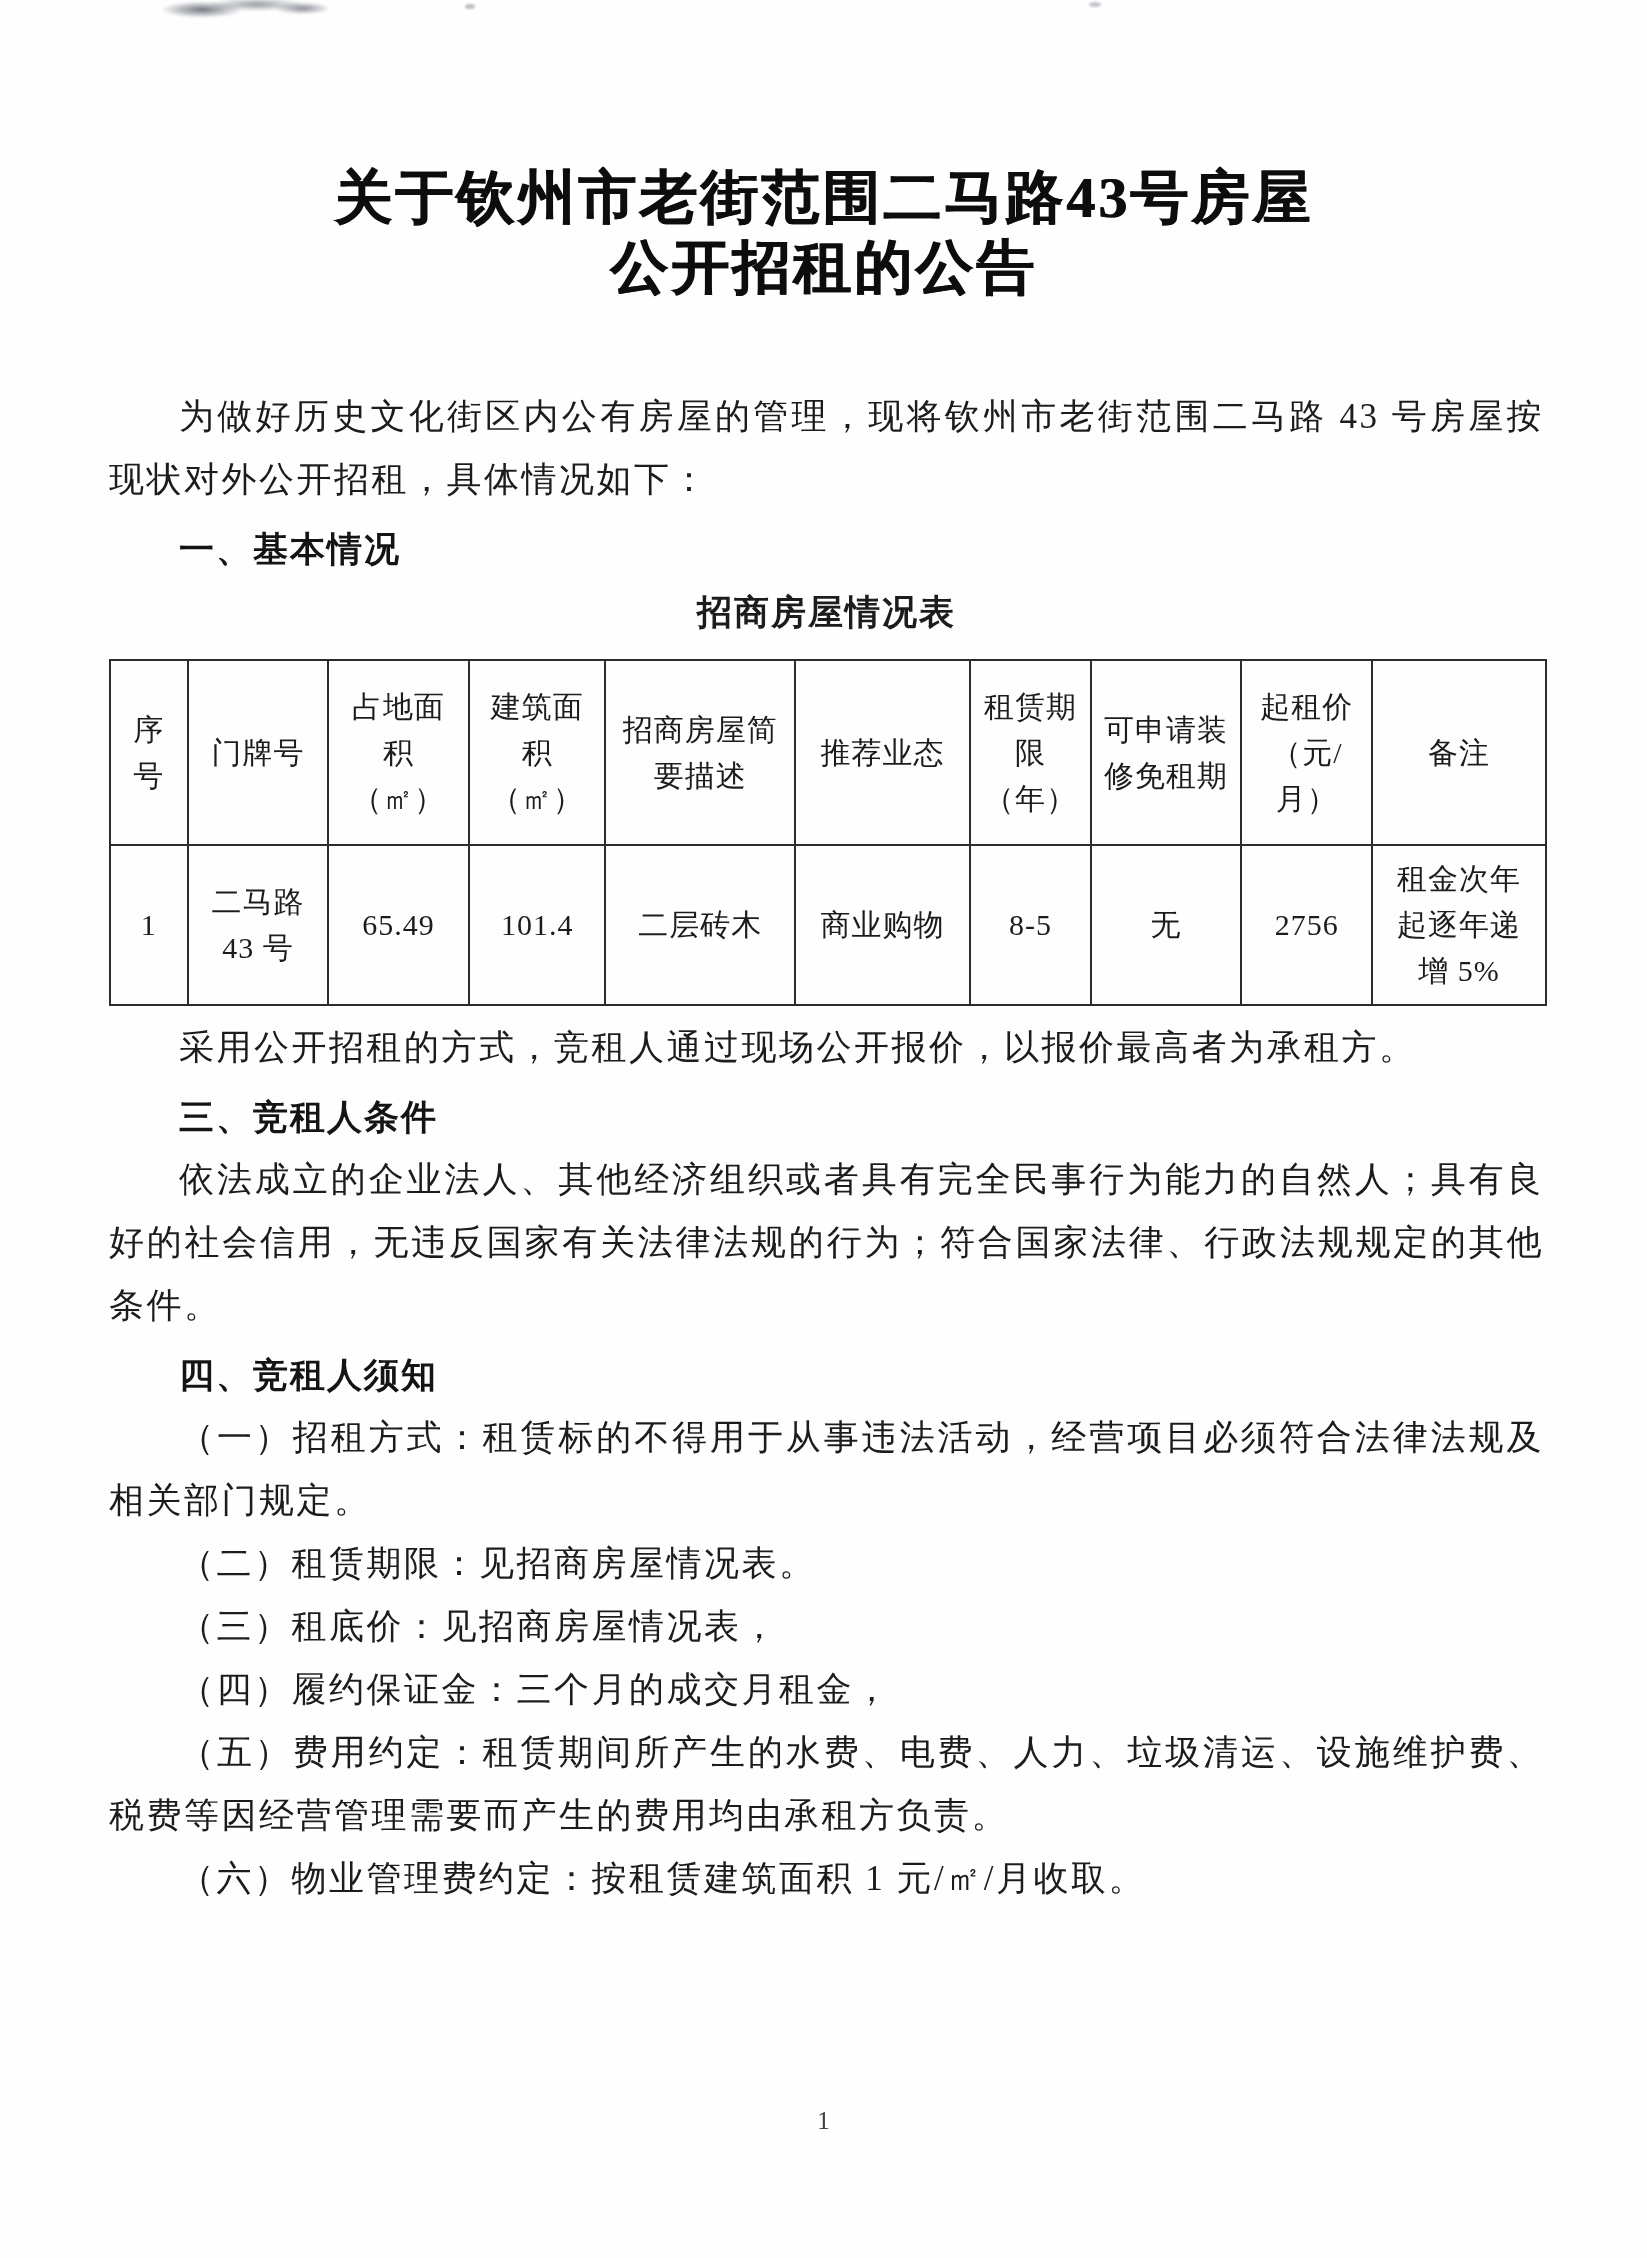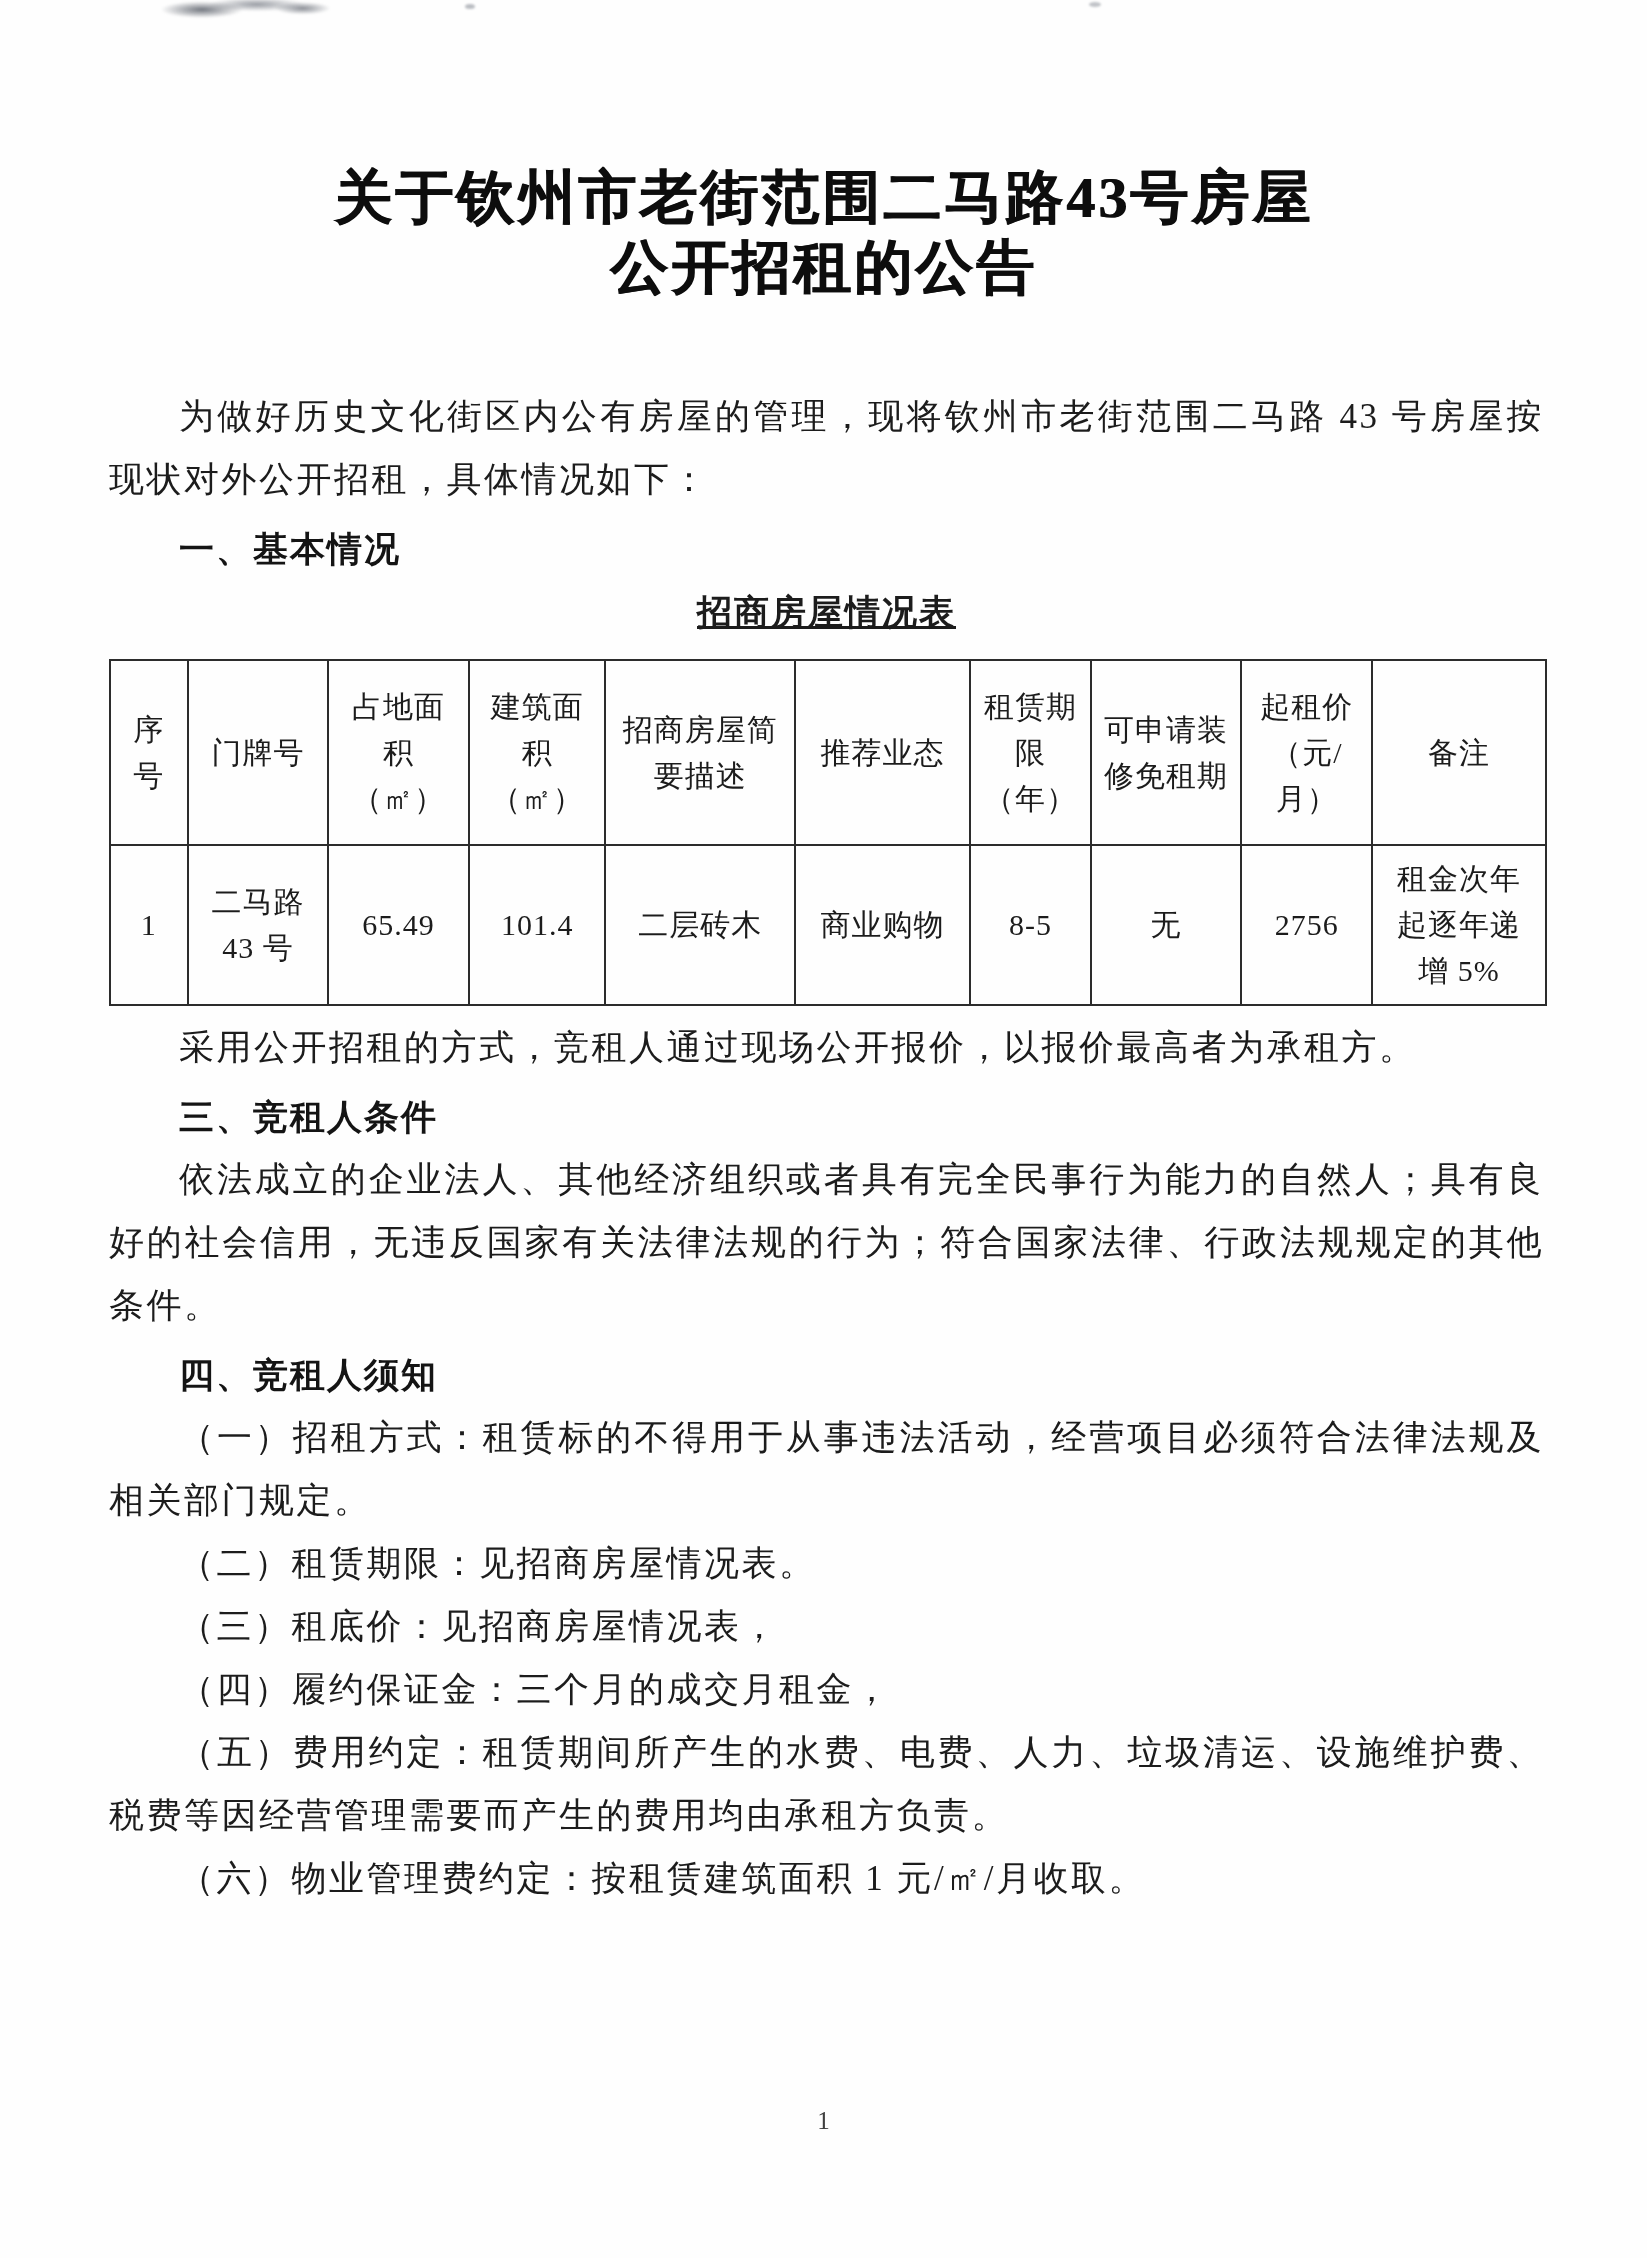--- a/index.html
+++ b/index.html
@@ -50,21 +50,21 @@
   .heading{
     text-indent:2em; margin:6px 0 0 0;
     font-family:"Liberation Sans","DejaVu Sans",sans-serif;
     font-weight:bold;
     letter-spacing:2px;
     color:#141414;
   }
   .table-caption{
     text-align:center; text-indent:0; margin:0;
     font-family:"Liberation Sans","DejaVu Sans",sans-serif;
-    font-weight:bold; letter-spacing:2px;text-decoration:underline;
+    font-weight:bold; letter-spacing:2px;
   }
   table.house-table{
     width:1438px;
     margin:16px 0 10px 0;
     border-collapse:collapse;
     table-layout:fixed;
     font-size:30px;
     line-height:46px;
     letter-spacing:1px;
   }

